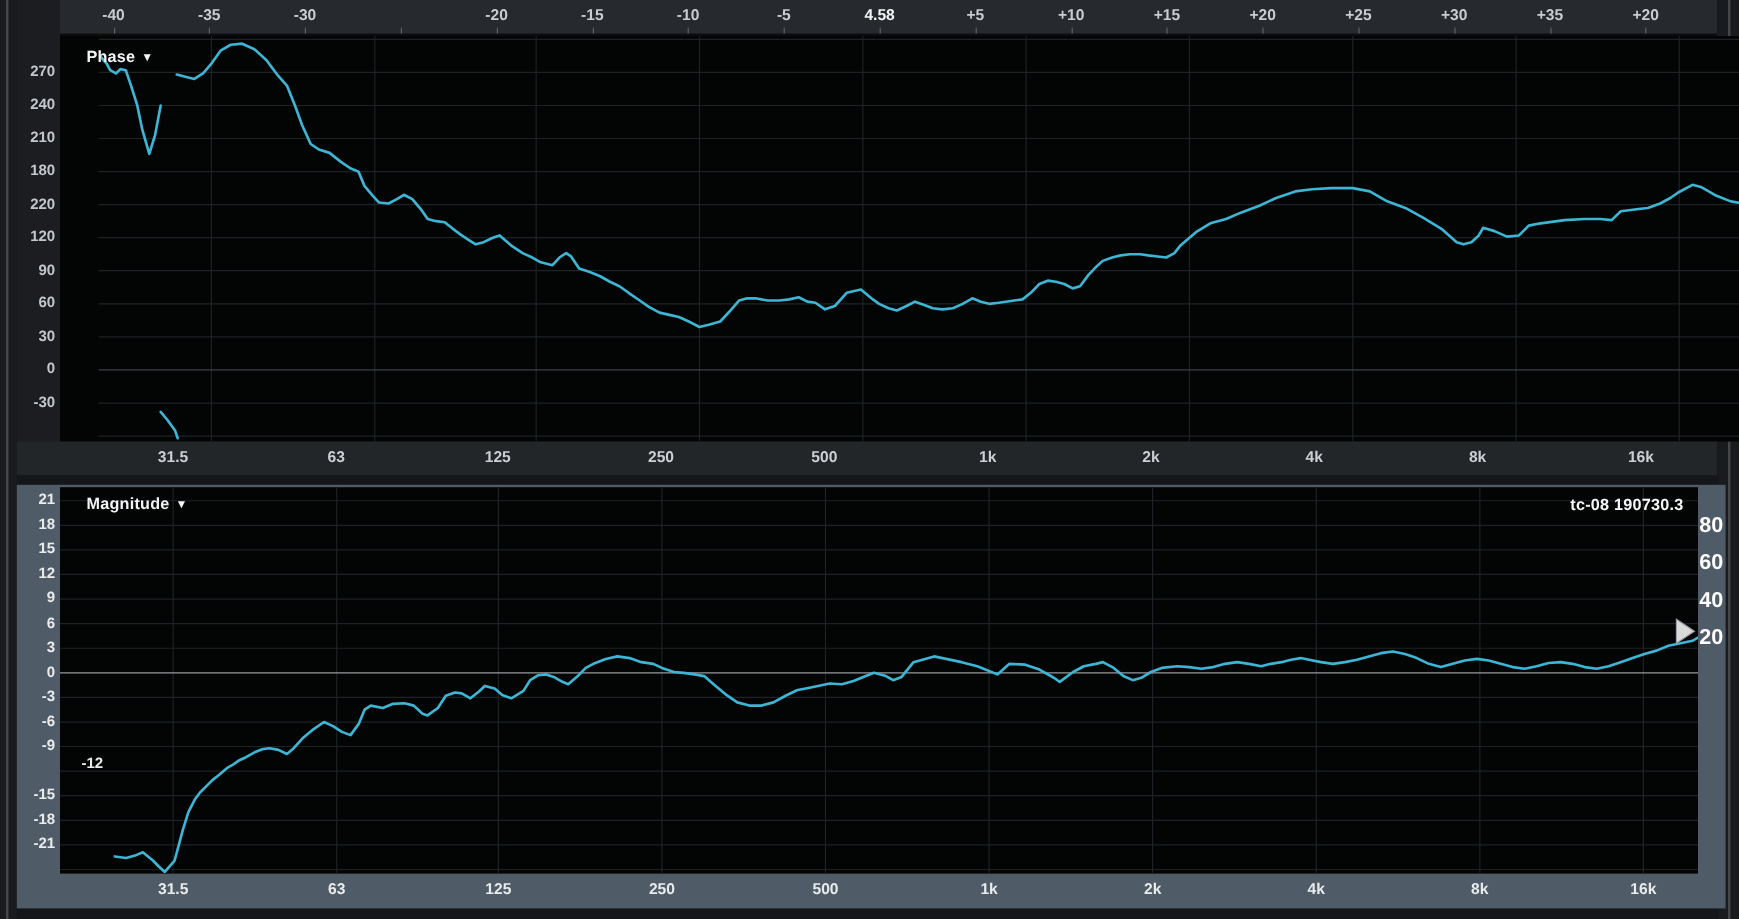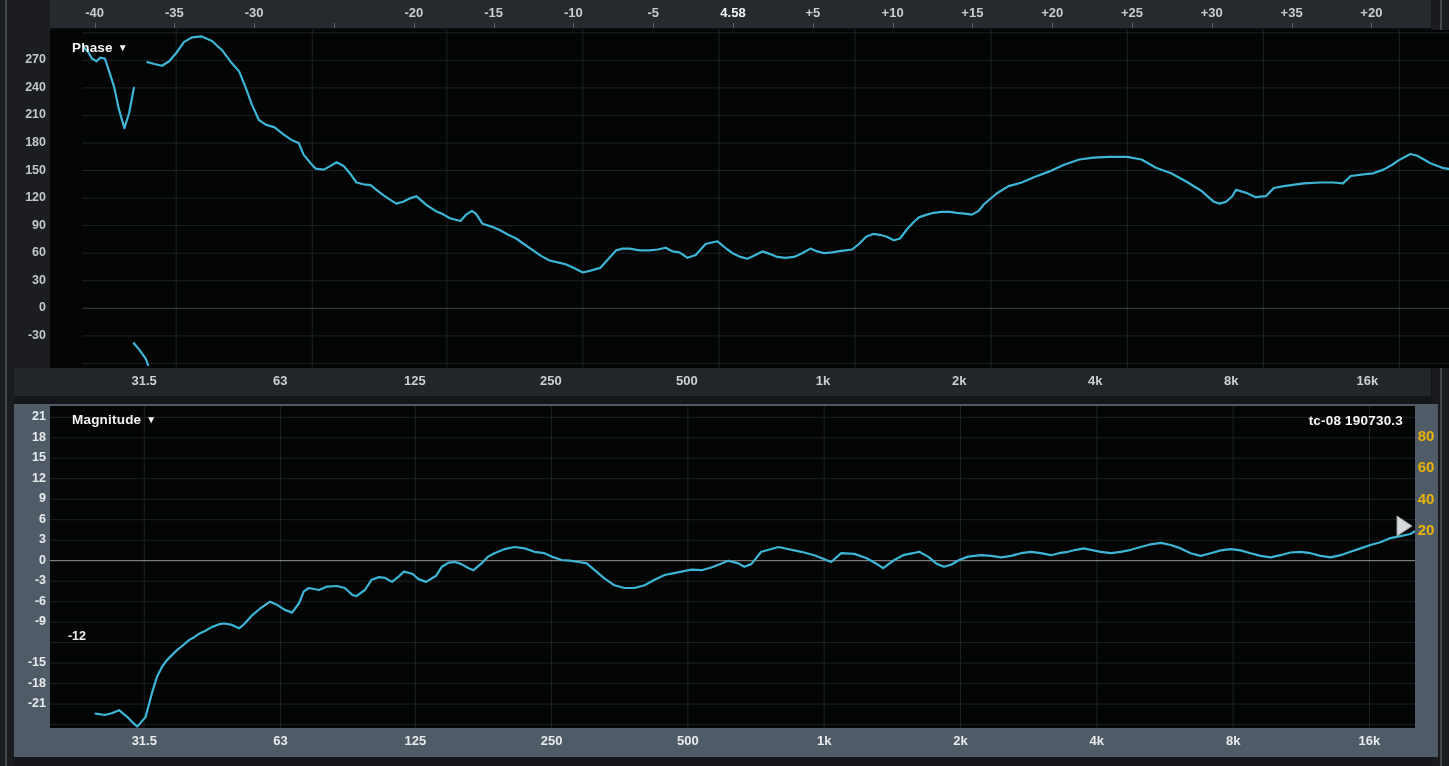--- a/index.html
+++ b/index.html
@@ -25,22 +25,22 @@
     font-size:13px;font-weight:600;}
   .xtick.phase{color:#ccd0d4;}
   .xtick.mag{color:#e9ebed;}
   .pane-title{position:absolute;font-size:13.5px;font-weight:700;color:#f2f3f5;
     letter-spacing:0.2px;cursor:pointer;}
   .pane-title .dd{font-size:10px;margin-left:5px;vertical-align:1px;}
   
   #mag-pane{position:absolute;left:14px;top:404px;width:1424px;height:353px;background:#4f5c68;}
   #mag-plot{position:absolute;left:36px;top:2px;width:1365px;height:322px;background:#030404;}
   #mag-xband{position:absolute;left:0;top:324px;width:1424px;height:29px;}
-  .rtick{position:absolute;left:1399px;width:26px;text-align:center;font-size:15px;
-    font-weight:600;color:#eab308;}
+  .rtick{position:absolute;left:1399px;width:26px;text-align:center;font-size:18px;
+    font-weight:600;color:#ffffff;}
   #trace-label{position:absolute;right:35px;top:7px;font-size:13.5px;font-weight:700;
     color:#f5f6f8;letter-spacing:0.2px;}
   #threshold-marker{position:absolute;left:1382px;top:107px;width:18px;height:22px;cursor:pointer;}
   svg{display:block;}
 </style>
 </head>
 <body>
 
 <div id="app">
 
@@ -129,21 +129,21 @@
         <div class="xtick phase" style="left: 809.068px;">1k</div>
         <div class="xtick phase" style="left: 945.162px;">2k</div>
         <div class="xtick phase" style="left: 1081.26px;">4k</div>
         <div class="xtick phase" style="left: 1217.35px;">8k</div>
         <div class="xtick phase" style="left: 1353.44px;">16k</div>
       </div>
   <div class="ytick phase" style="top: 52.3098px;">270</div>
       <div class="ytick phase" style="top: 79.8641px;">240</div>
       <div class="ytick phase" style="top: 107.418px;">210</div>
       <div class="ytick phase" style="top: 134.973px;">180</div>
-      <div class="ytick phase" style="top: 162.527px;">150</div>
+      <div class="ytick phase" style="top: 162.527px;">220</div>
       <div class="ytick phase" style="top: 190.082px;">120</div>
       <div class="ytick phase" style="top: 217.636px;">90</div>
       <div class="ytick phase" style="top: 245.19px;">60</div>
       <div class="ytick phase" style="top: 272.745px;">30</div>
       <div class="ytick phase" style="top: 300.299px;">0</div>
       <div class="ytick phase" style="top: 327.853px;">-30</div>
     </section>
 
   <section id="mag-pane">
     <div id="mag-plot">

